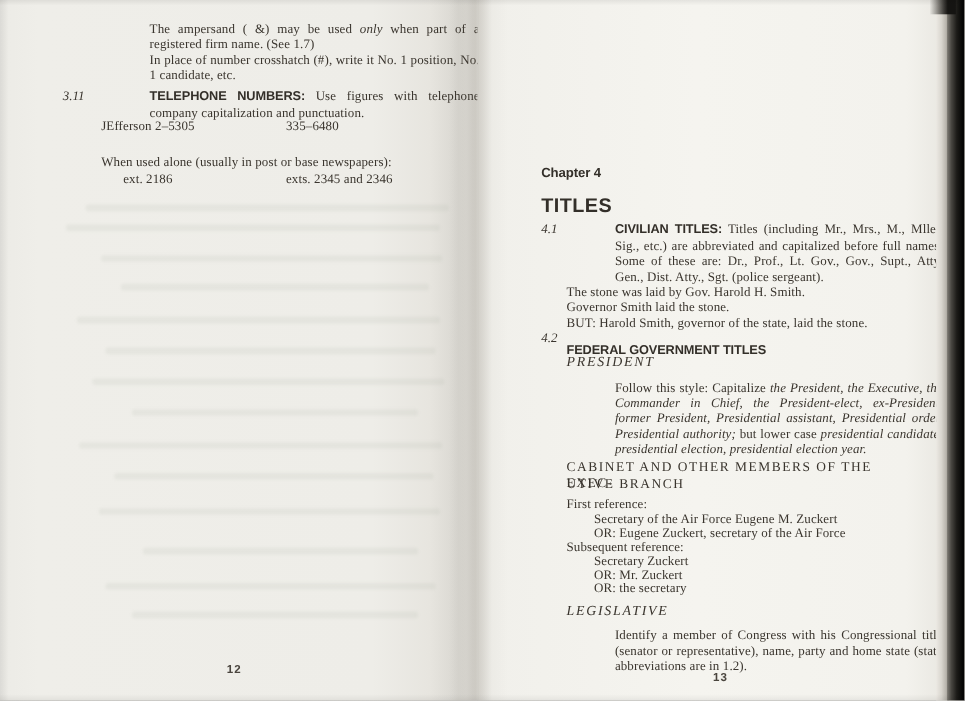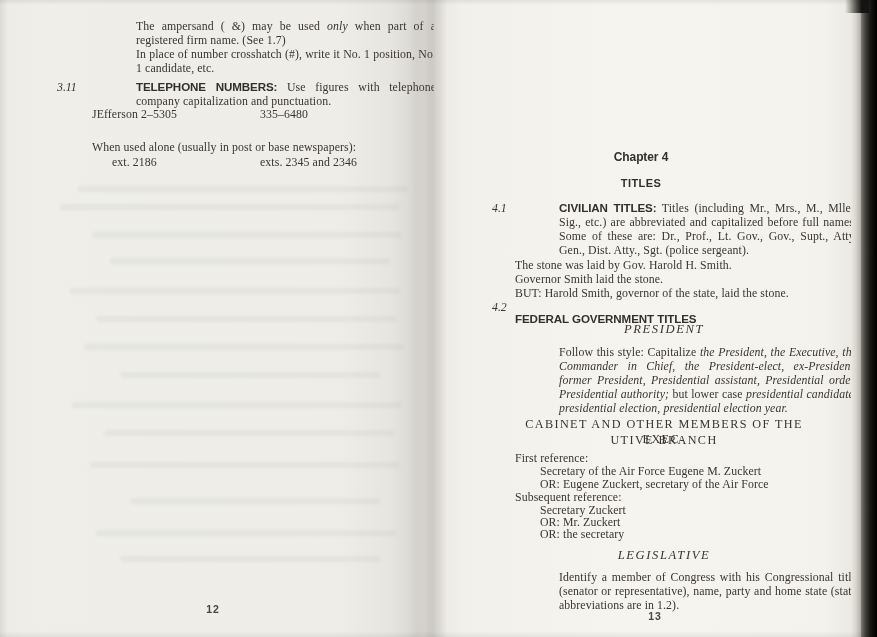--- a/index.html
+++ b/index.html
@@ -42,21 +42,21 @@
   .just{text-align:justify;margin-left:44px;}
   .it{font-style:italic;}
   .gothic{
     font-family:"Liberation Sans",sans-serif;font-weight:bold;
     font-size:11.6px;letter-spacing:-.1px;color:#332f29;
   }
   .secnum{font-size:11.8px;font-style:italic;}
   .row{position:absolute;left:0;width:100%;height:14px;}
   .row .c1{position:absolute;}
   .row .c2{position:absolute;}
-  .center-col{text-align:center;}
+  .center-col{text-align:left;}
   .smallcaps-head{
     font-size:12.2px;letter-spacing:1.4px;color:#39342d;
   }
   .ital-head{
     font-style:italic;font-size:12.6px;letter-spacing:1.6px;color:#39342d;
   }
   .pagenum{font-family:"Liberation Sans",sans-serif;font-weight:bold;font-size:10.5px;letter-spacing:1px;color:#4a453e;text-align:center;}
   .printcode{font-size:10px;letter-spacing:.4px;color:#5b564e;margin-top:30px;}
 
   
@@ -103,21 +103,21 @@
       <span class="c1" style="left:112px">ext. 2186</span>
       <span class="c2" style="left:260px">exts. 2345 and 2346</span>
     </div>
 
     <div class="abs pagenum" style="left:200px;top:603px;width:26px">12</div>
   </div>
 
   <div class="page page-right">
 
     <div class="abs gothic center-col" style="left:58px;top:150px;width:298px;font-size:12px">Chapter 4</div>
-    <div class="abs gothic center-col" style="left:58px;top:177px;width:298px;font-size:11px;letter-spacing:.4px">TITLES</div>
+    <div class="abs gothic center-col" style="left:58px;top:177px;width:298px;font-size:18px;letter-spacing:.4px">TITLES</div>
 
     <div class="abs secnum" style="left:58px;top:201px">4.1</div>
     <div class="abs body-text" style="left:81px;top:258px;width:310px">The stone was laid by Gov. Harold H. Smith.</div>
     <div class="abs body-text just" style="left:81px;top:201px;width:298px">
       <span class="gothic">CIVILIAN TITLES:</span><span> Titles (including Mr., Mrs., M., Mlle., Sig., etc.) are abbreviated and capitalized before full names.  Some of these are: Dr., Prof., Lt. Gov., Gov., Supt., Atty. Gen., Dist. Atty., Sgt. (police sergeant).</span>
     </div>
     <div class="abs body-text" style="left:81px;top:272px;width:310px">Governor Smith laid the stone.</div>
     <div class="abs body-text" style="left:81px;top:286px;width:310px">BUT:  Harold Smith, governor of the state, laid the stone.</div>
 
     <div class="abs secnum" style="left:58px;top:300px">4.2</div>

